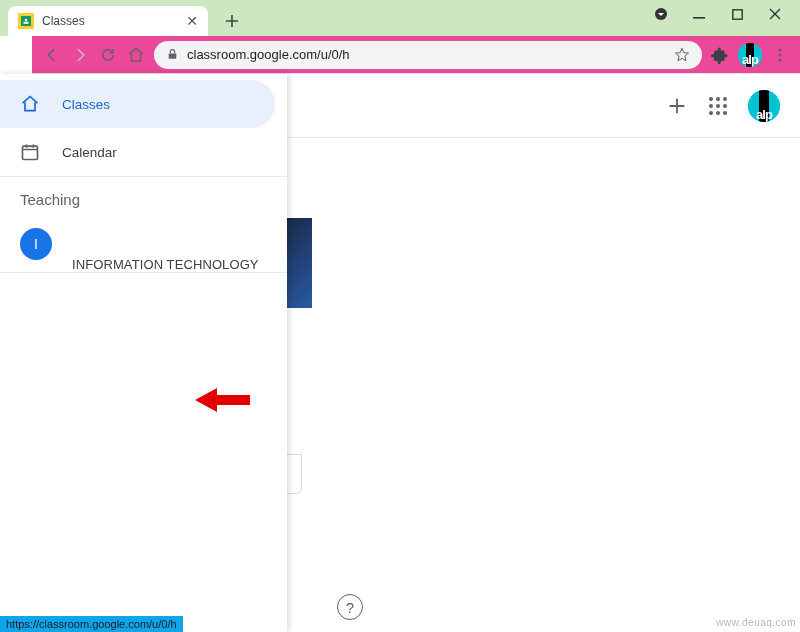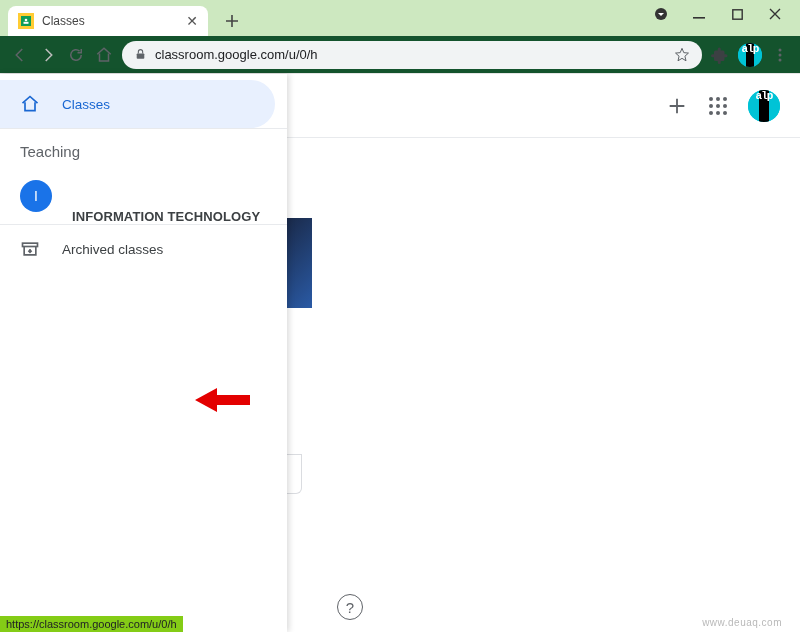--- a/index.html
+++ b/index.html
@@ -49,49 +49,50 @@
     width: 16px; height: 16px;
     background: #ffcc33;
     display:flex;align-items:center;justify-content:center;
     font-size:10px;color:#0a8043;font-weight:bold;
   }
   .tab .close { margin-left: auto; font-size: 14px; color:#555; }
   .new-tab { width: 28px; height: 28px; display:flex; align-items:center; justify-content:center; color:#444; margin-left:10px; margin-bottom:1px;}
   
   .toolbar {
     height: 38px;
-    background: #14532d;
+    background: #ec4899;
     border-bottom: 1px solid #e5e5e5;
     display: flex;
     align-items: center;
     padding: 0 10px;
     gap: 8px;
+    margin-left: 32px;
   }
   .tb-icon { width:20px; height:20px; display:flex;align-items:center;justify-content:center;color:#5f6368;}
   .tb-icon.disabled { color:#b9b9b9; }
   .omnibox {
     flex: 1;
     height: 28px;
     background: #f1f3f4;
     border-radius: 14px;
     display: flex;
     align-items: center;
     padding: 0 12px;
     gap: 8px;
     color: #202124;
     font-size: 13px;
   }
   .omnibox .lock { color:#5f6368; }
   .omnibox .star { margin-left:auto; color:#5f6368; }
   .avatar {
     width: 24px; height:24px; border-radius:50%;
     background: #00c3d6;
-    display:flex;align-items:flex-start;justify-content:center;
-    color:#000;font-weight:bold;font-size:11px;letter-spacing:-1px;
-    position:relative;overflow:hidden;font-family:Liberation Mono, monospace;
+    display:flex;align-items:flex-end;justify-content:center;
+    color:#000;font-weight:bold;font-size:13px;letter-spacing:-1px;
+    position:relative;overflow:hidden;
   }
   .avatar::before{content:"";position:absolute;inset:0;background:linear-gradient(90deg,#00c3d6 0 33%,#000 33% 66%,#00c3d6 66%);}
   .avatar span{position:relative;color:#fff;}
   
   .content {
     position: relative;
     height: calc(632px - 36px - 38px);
     display:flex;
   }
   
@@ -124,21 +125,21 @@
   .side-item.active .s-icon { color:#1967d2; }
   .section-label {
     padding: 14px 20px 8px;
     font-size: 15px;
     color:#5f6368;
   }
   .divider { height:1px;background:#e8eaed;margin:0;}
   .class-item { height:56px; display:flex;align-items:center;padding:0 20px;gap:20px;}
   .class-avatar{width:32px;height:32px;border-radius:50%;background:#1a73e8;display:flex;align-items:center;justify-content:center;color:#fff;font-size:14px;}
   .class-text{display:flex;flex-direction:column;}
-  .class-text .line1{font-size:13px;color:#3c4043;font-weight:700;letter-spacing:0.1px;margin-top:40px;}
+  .class-text .line1{font-size:13px;color:#3c4043;font-weight:400;letter-spacing:0.1px;margin-top:40px;}
   .class-text .line2{font-size:11px;color:#5f6368;}
   
   .main {
     flex:1;
     position:relative;
   }
   .app-header {
     height:64px;
     border-bottom:1px solid #e8eaed;
     display:flex;align-items:center;justify-content:flex-end;
@@ -167,27 +168,27 @@
   }
   
   .arrow {
     position:absolute;
     left:195px; top:312px;
     z-index:10;
   }
   
   .status {
     position:absolute;left:0;bottom:0;
-    background:#84cc16;
+    background:#0ea5e9;
     font-size:11px;color:#202124;
     padding:2px 6px;
     z-index:30;
   }
   .watermark {
-    position:absolute;right:18px;bottom:4px;
+    position:absolute;right:4px;bottom:4px;
     font-size:10px;color:#b9b9b9;letter-spacing:0.5px;
     z-index:30;
   }
   svg{display:block;}
 </style>
 </head>
 <body>
 
 <div class="tab-strip">
   <div class="tab">
@@ -290,39 +291,38 @@
   <div class="sidebar">
     <div class="side-item active">
       <span class="s-icon">
           <svg width="20" height="20" viewBox="0 0 24 24">
             <path d="M3 11l9-8 9 8" fill="none" stroke="currentColor" stroke-width="2"></path>
             <path d="M6 10v10h12V10" fill="none" stroke="currentColor" stroke-width="2"></path>
           </svg>
         </span>
       <span>Classes</span>
     </div>
+    <div class="side-item">
+      <span class="s-icon">
+          <svg width="20" height="20" viewBox="0 0 24 24">
+            <rect x="3" y="5" width="18" height="16" rx="1.5" fill="none" stroke="#5f6368" stroke-width="2"></rect>
+            <path d="M3 9h18M8 3v4M16 3v4" stroke="#5f6368" stroke-width="2"></path>
+          </svg>
+        </span>
+      <span>Calendar</span>
+    </div>
     <div class="divider"></div>
     <div class="section-label">Teaching</div>
     <div class="class-item">
       <span class="class-avatar">I</span>
       <span class="class-text">
         <span class="line1">INFORMATION TECHNOLOGY</span>
       </span>
     </div>
     <div class="divider"></div>
-    <div class="side-item">
-      <span class="s-icon">
-          <svg width="20" height="20" viewBox="0 0 24 24">
-            <rect x="3" y="5" width="18" height="4" fill="none" stroke="#5f6368" stroke-width="2"></rect>
-            <path d="M5 9v10h14V9" fill="none" stroke="#5f6368" stroke-width="2"></path>
-            <path d="M12 12v4m-2-2l2 2 2-2" fill="none" stroke="#5f6368" stroke-width="2"></path>
-          </svg>
-        </span>
-      <span>Archived classes</span>
-    </div>
   </div>
 
   <div class="main">
     <div class="app-header">
       <span class="plus">
           <svg width="22" height="22" viewBox="0 0 24 24">
             <path d="M12 4v16M4 12h16" stroke="#5f6368" stroke-width="2"></path>
           </svg>
         </span>
       <span class="apps">

